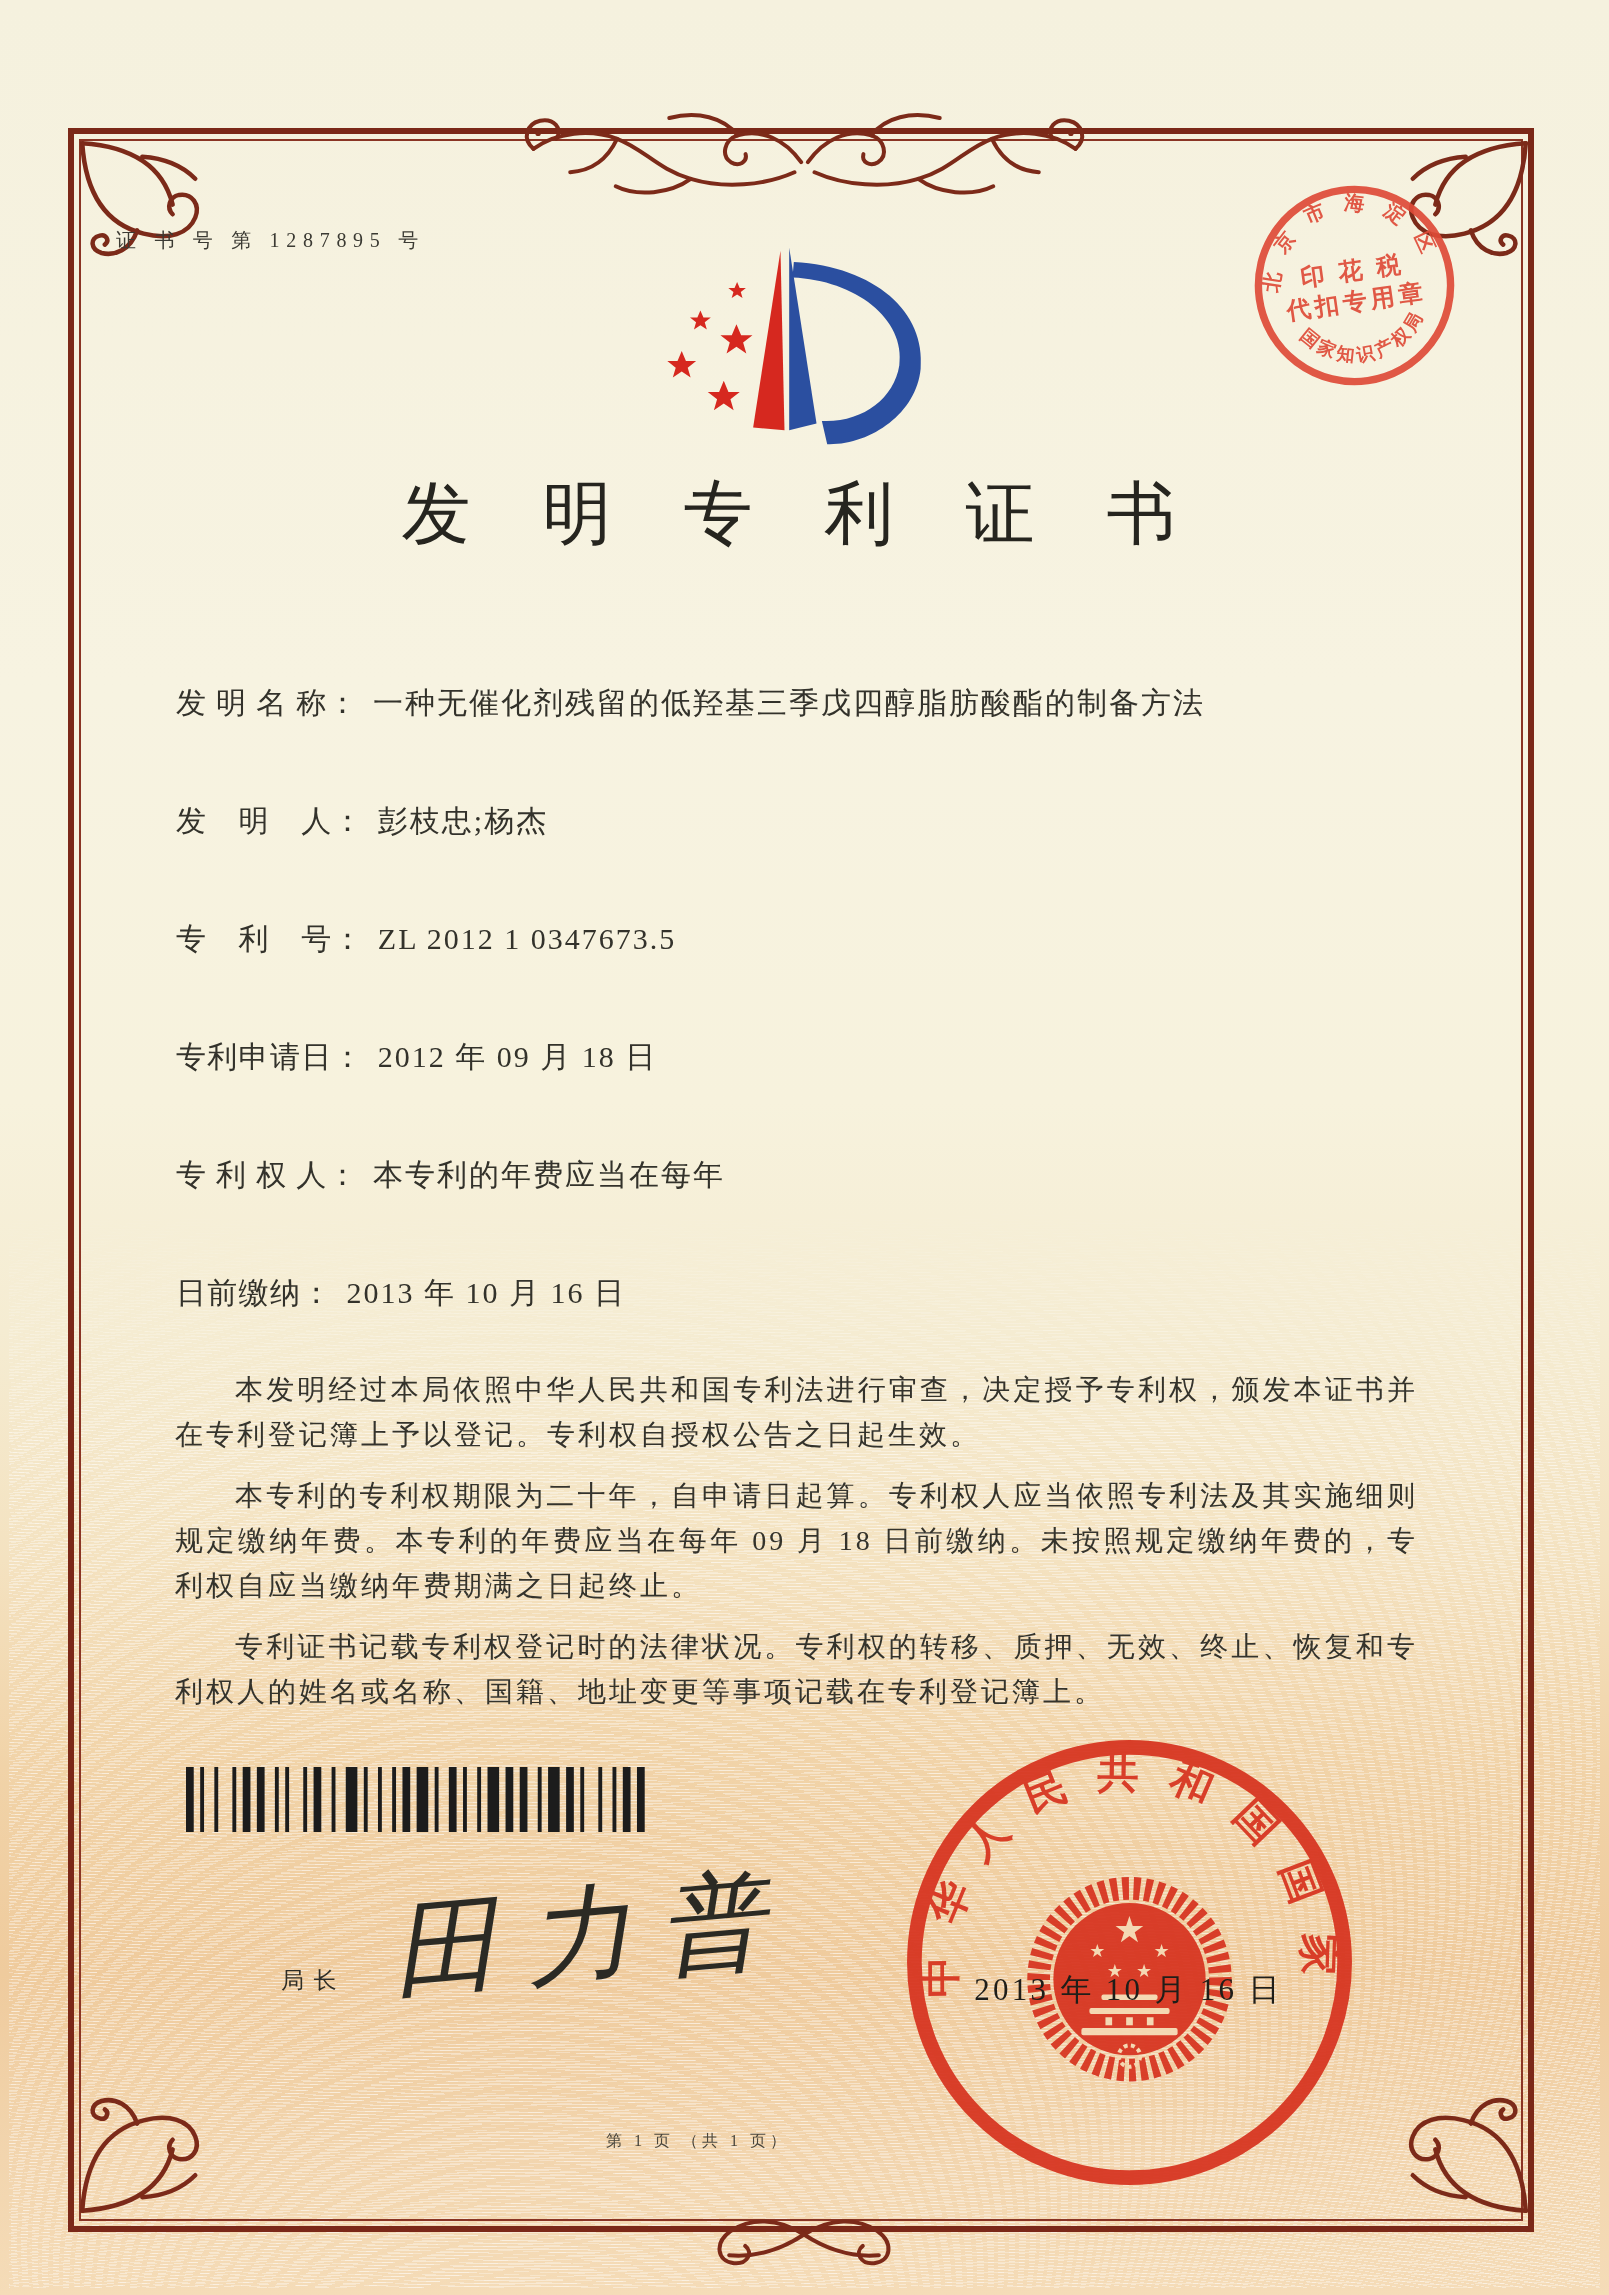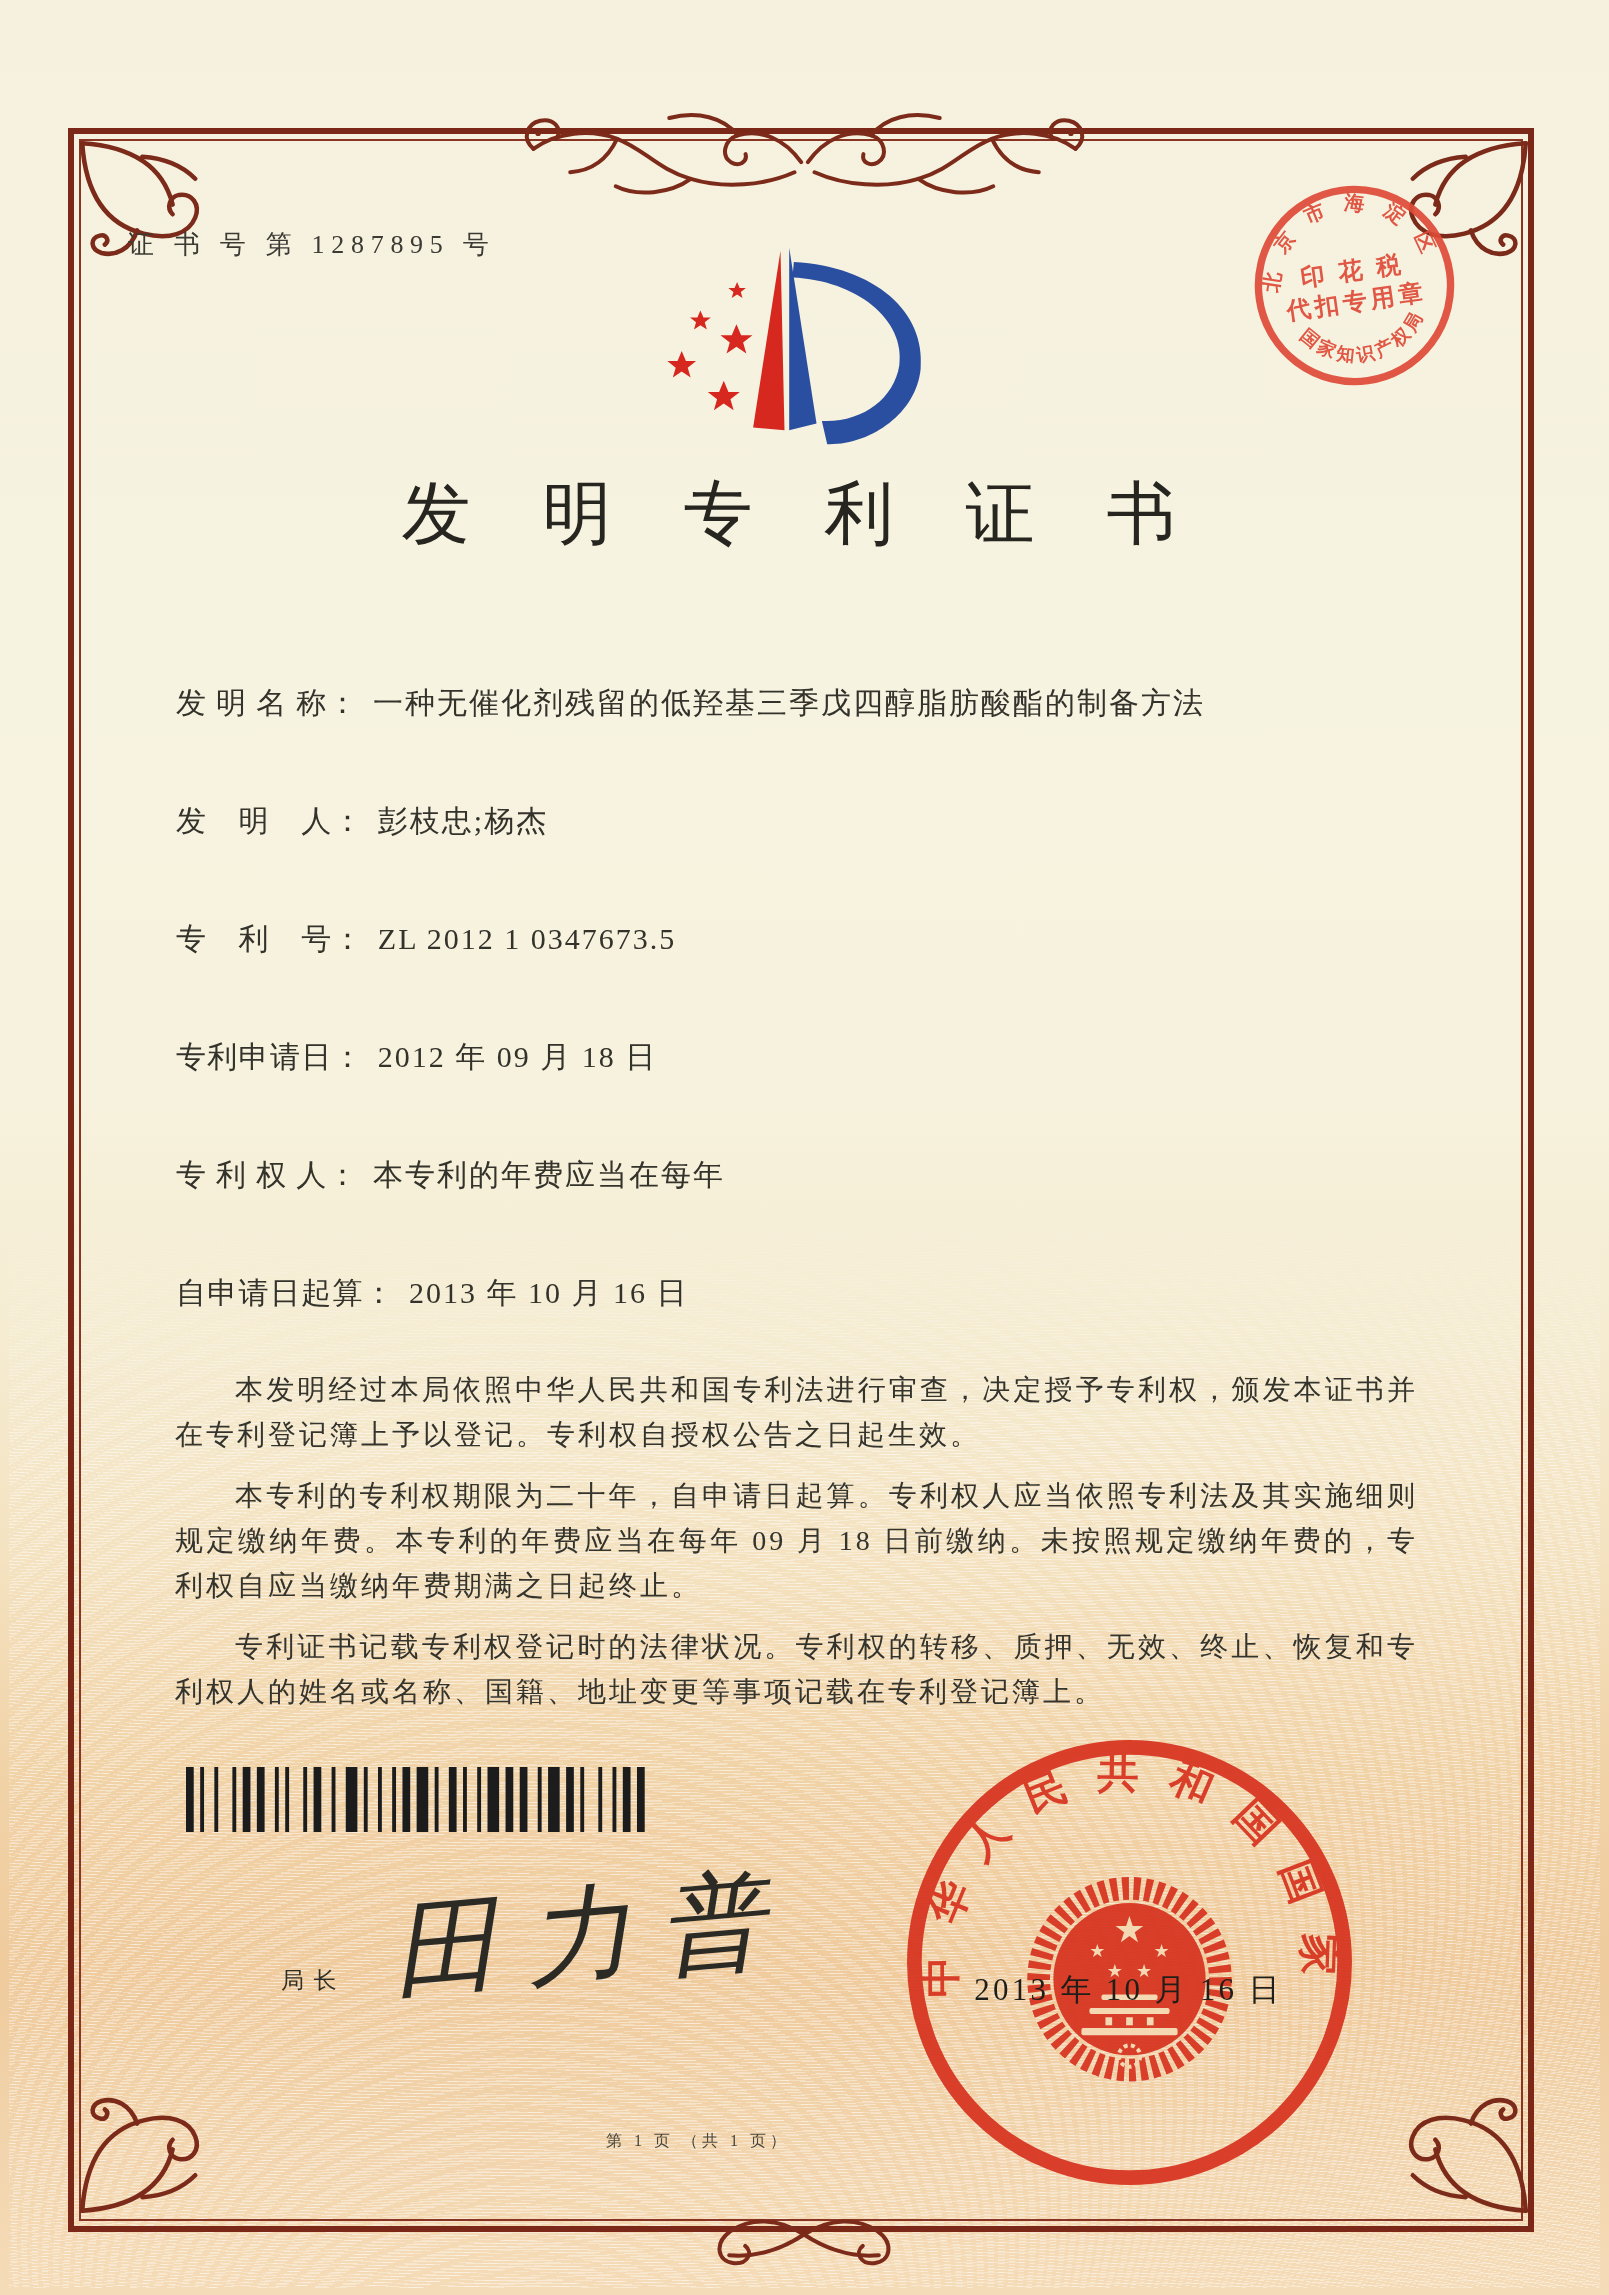--- a/index.html
+++ b/index.html
@@ -32,22 +32,22 @@
   .orn{position:absolute;color:#7c2a19;}
   .orn svg{display:block;width:100%;height:100%;}
   .orn-tl{left:79px;top:140px;width:155px;height:155px;transform:rotate(180deg);}
   .orn-tr{left:1374px;top:140px;width:155px;height:155px;transform:scaleY(-1);}
   .orn-bl{left:79px;top:2059px;width:155px;height:155px;transform:scaleX(-1);}
   .orn-br{left:1374px;top:2059px;width:155px;height:155px;}
   .orn-dragons{left:510px;top:98px;width:589px;height:115px;}
   .orn-bottom{left:657px;top:2191px;width:294px;height:87px;}
 
   .cert-no{
-    position:absolute;left:128px;top:227px;
-    font-size:26px;letter-spacing:6.7px;color:#3b3a33;white-space:nowrap;
+    position:absolute;left:116px;top:227px;
+    font-size:20px;letter-spacing:6.7px;color:#3b3a33;white-space:nowrap;
   }
   .logo{position:absolute;left:635px;top:232px;width:307px;height:235px;}
   .logo svg{width:100%;height:100%;display:block;}
 
   .tax-stamp{
     position:absolute;left:1247px;top:178px;width:215px;height:215px;
     transform:rotate(-8deg);opacity:.92;
   }
   .tax-stamp svg{width:100%;height:100%;display:block;}
   .stamp-arc{font-size:30px;letter-spacing:27px;fill:#df4b38;font-weight:bold;}
@@ -207,21 +207,21 @@
     <div class="field">
       <span class="lab">专　利　号：</span><span class="val">ZL 2012 1 0347673.5</span>
     </div>
     <div class="field">
       <span class="lab">专利申请日：</span><span class="val">2012 年 09 月 18 日</span>
     </div>
     <div class="field">
       <span class="lab">专 利 权 人：</span><span class="val">本专利的年费应当在每年</span>
     </div>
     <div class="field">
-      <span class="lab">自申请日起算：</span><span class="val">2013 年 10 月 16 日</span>
+      <span class="lab">日前缴纳：</span><span class="val">2013 年 10 月 16 日</span>
     </div>
   </div>
 
   <div class="paras">
     <p>本发明经过本局依照中华人民共和国专利法进行审查，决定授予专利权，颁发本证书并在专利登记簿上予以登记。专利权自授权公告之日起生效。</p>
     <p>本专利的专利权期限为二十年，自申请日起算。专利权人应当依照专利法及其实施细则规定缴纳年费。本专利的年费应当在每年 09 月 18 日前缴纳。未按照规定缴纳年费的，专利权自应当缴纳年费期满之日起终止。</p>
     <p>专利证书记载专利权登记时的法律状况。专利权的转移、质押、无效、终止、恢复和专利权人的姓名或名称、国籍、地址变更等事项记载在专利登记簿上。</p>
   </div>
 
   <div class="barcode">

